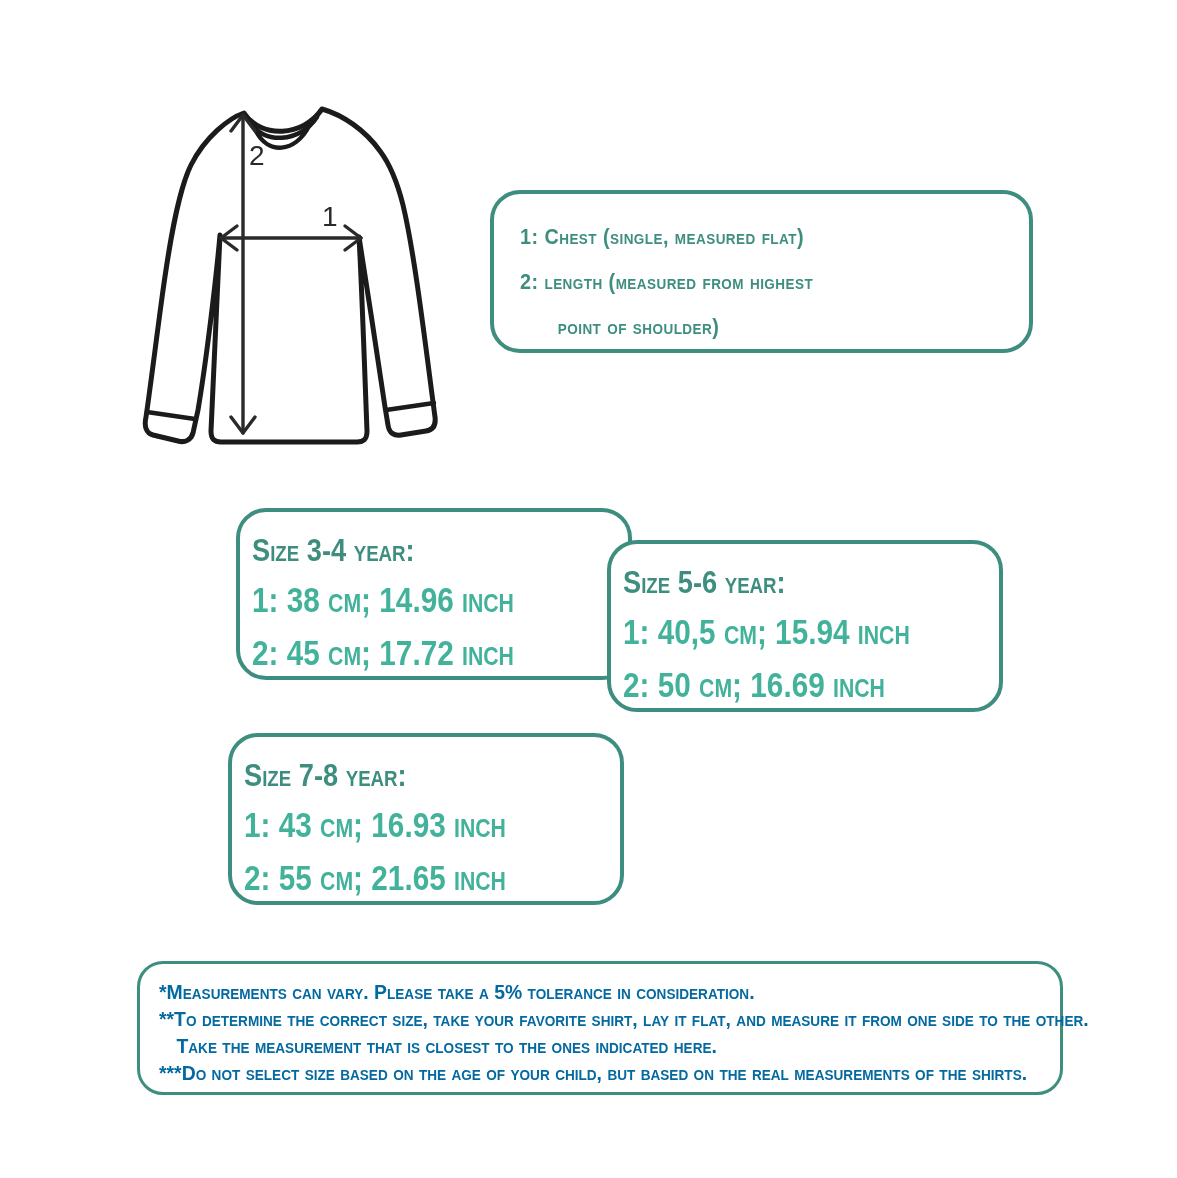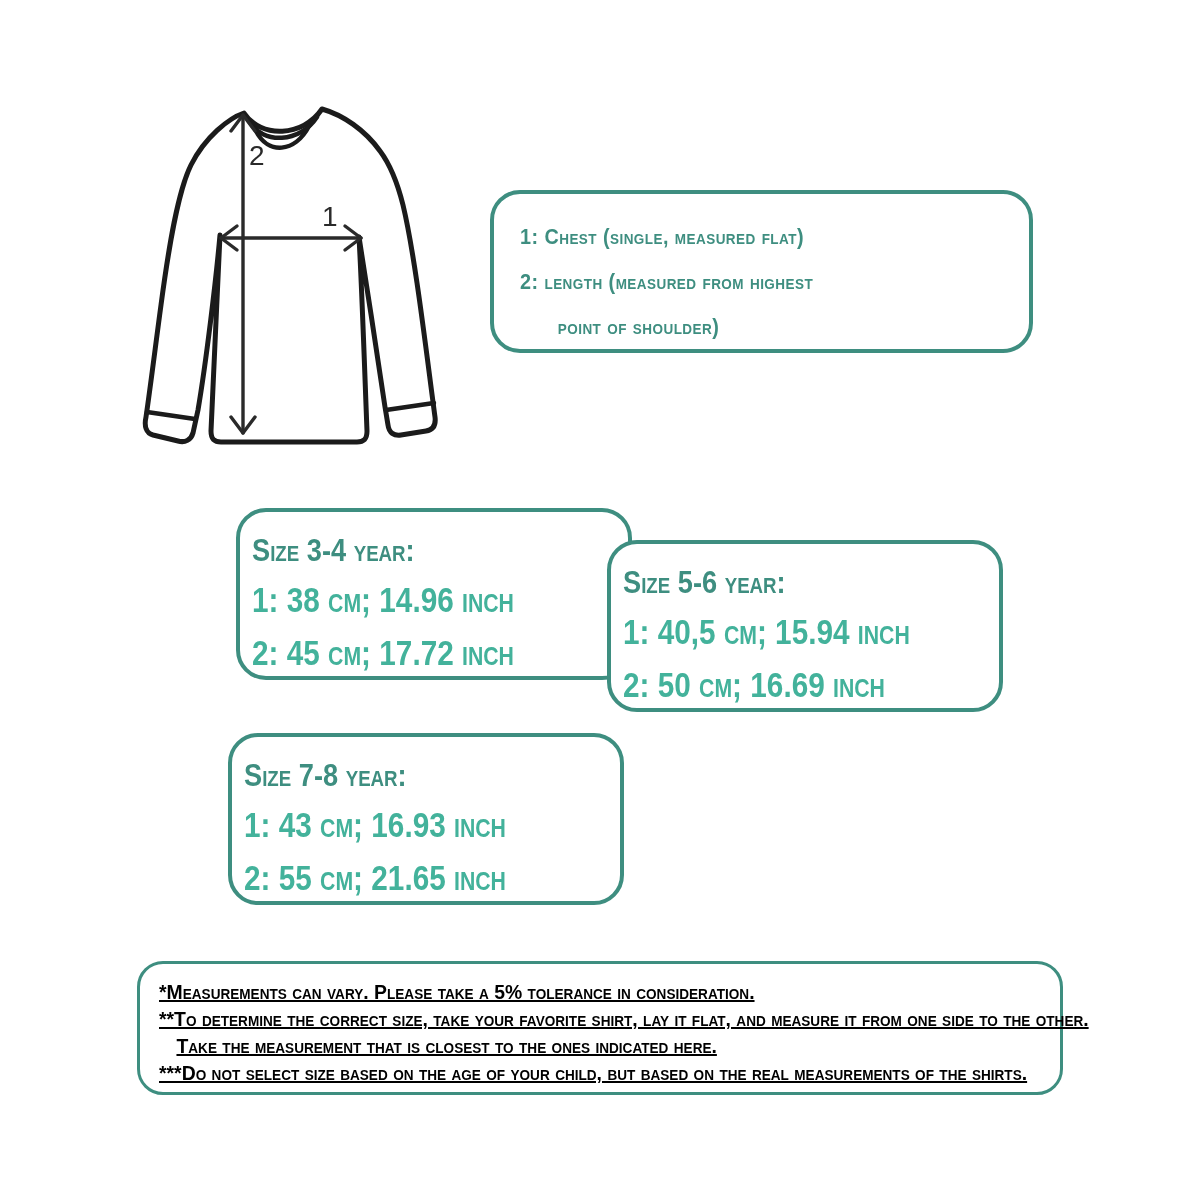--- a/index.html
+++ b/index.html
@@ -55,25 +55,24 @@
   #size-box-1 { left: 236px; top: 508px; }
   #size-box-2 { left: 607px; top: 508px; margin-top: 32px; }
   #size-box-3 { left: 228px; top: 733px; }
   #size-box-4 { left: 607px; top: 733px; }
   
   #footnotes {
     left: 137px; top: 961px; width: 926px; height: 134px;
     border-width: 3px;
     border-radius: 26px;
     padding: 15px 0 16px 19px;
-    color: #000000;
+    color: #0369a1;
     font-size: 20px;
     line-height: 27px;
     font-weight: bold;
-    text-decoration: underline;
   }
   #footnotes .fn-line { white-space: nowrap; transform: scaleX(0.97); transform-origin: 0 50%; }
   #footnotes .fn-indent { padding-left: 18px; }
   
   #shirt-svg { position: absolute; left: 133px; top: 95px; width: 335px; height: 380px; }
 </style>
 </head>
 <body>
 
 <div id="stage">

